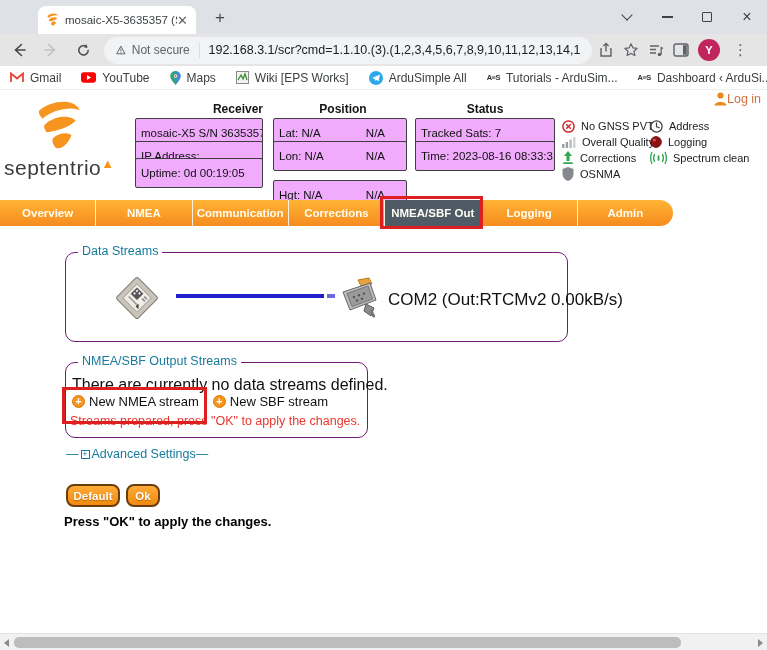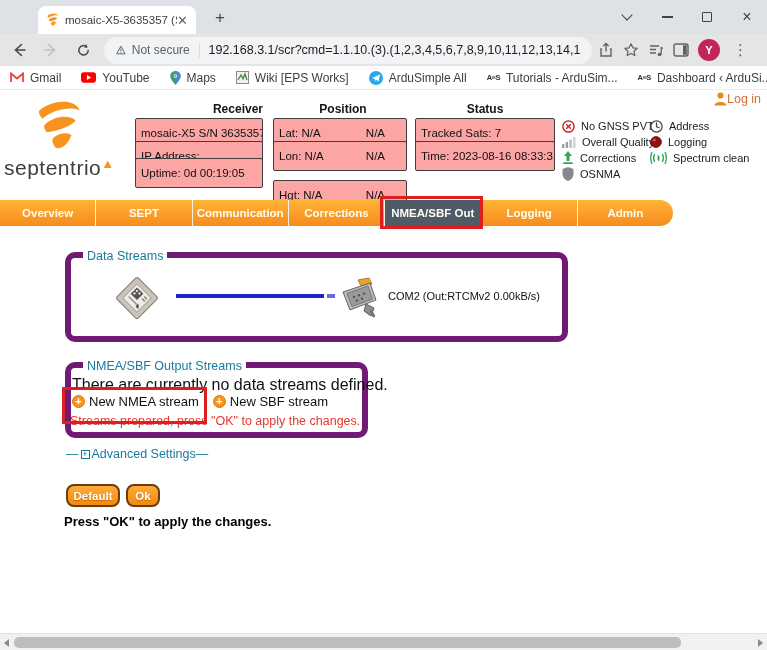--- a/index.html
+++ b/index.html
@@ -42,46 +42,46 @@
 
   
   .content { position:absolute; top:90px; left:0; width:767px; height:543px; background:#fff; }
 
   .brand-swirl { position:absolute; left:33px; top:10px; }
   .brand-name { position:absolute; left:4px; top:66px; font-size:21px; color:#3d3d3c; font-weight:500;
                 letter-spacing:0.5px; }
   .brand-name i { font-style:normal; color:#f7941d; font-size:13px; vertical-align:top; }
 
   .col-title { position:absolute; font-size:12px; font-weight:bold; color:#141414; text-align:center; }
-  .cell { position:absolute; height:30px; background:#fca5a5; border:1px solid #3f3f3f; border-radius:2px;
+  .cell { position:absolute; height:30px; background:#f0abfc; border:1px solid #3f3f3f; border-radius:2px;
           font-size:11.5px; color:#111; display:flex; align-items:center; padding:0 5px; white-space:nowrap; overflow:hidden;}
   .cell .v2 { margin-left:auto; padding-right:16px; }
 
   .login { position:absolute; left:714px; top:2px; display:flex; align-items:center; 
            font-size:12.5px; color:#d2703c; cursor:pointer; }
 
   .ind-row { position:absolute; display:flex; align-items:center; gap:6px; font-size:11px; color:#1c1c1c;
              white-space:nowrap; height:14px; }
 
   .navbar { position:absolute; left:0; top:110px; width:673px; height:26px; display:flex;
             background:linear-gradient(#ffb435,#f68b1f); border-radius:0 13px 13px 0; }
   .navtab { flex:1; text-align:center; line-height:26px; font-size:11.5px; font-weight:bold; color:#fffdf2;
             border-right:1px solid rgba(255,255,255,.85); cursor:pointer; }
   .navtab:last-child { border-right:none; border-radius:0 13px 13px 0; }
   .navtab.active { background:#4e5a66; }
 
   .annot { position:absolute; border:3px solid #dd1f1f; pointer-events:none; }
 
-  .fieldset { position:absolute; border:6px solid #701a75; border-radius:10px; background:#fff; }
+  .fieldset { position:absolute; border:1px solid #701a75; border-radius:10px; background:#fff; }
   .legend { position:absolute; top:-9px; left:12px; background:#fff; padding:0 4px; font-size:12.5px;
             color:#177a9c; white-space:nowrap; }
 
   .blue-line { position:absolute; background:#2121cc; height:4px; }
   .blue-dash { position:absolute; background:#6b6bdc; height:4px; }
-  .stream-label { position:absolute; font-size:11px; color:#111; white-space:nowrap; }
+  .stream-label { position:absolute; font-size:17px; color:#111; white-space:nowrap; }
 
   .fs-text { position:absolute; font-size:16px; color:#111; white-space:nowrap; }
   .links-row { position:absolute; display:flex; align-items:center; font-size:13px; color:#111; }
   .plus { width:13px; height:13px; border-radius:50%; background:#f7941d; border:1px solid #d87a0a;
           color:#fff; font-size:11px; font-weight:bold; line-height:11px; text-align:center; margin-right:4px; }
   .warn { position:absolute; font-size:12.5px; color:#e8372c; white-space:nowrap; }
 
   .advanced { position:absolute; display:flex; align-items:center; font-size:12.5px; color:#177a9c; }
   .expbox { width:9px; height:9px; border:1px solid #177a9c; font-size:9px; line-height:7px; text-align:center;
             color:#177a9c; margin:0 2px; }
@@ -339,21 +339,21 @@
         <path d="M2 1 Q-0.7 7 2 13" stroke="#2fa84f" stroke-width="1.3" fill="none"></path>
         <path d="M12.4 3 Q14.4 7 12.4 11" stroke="#2fa84f" stroke-width="1.3" fill="none"></path>
         <path d="M15 1 Q17.7 7 15 13" stroke="#2fa84f" stroke-width="1.3" fill="none"></path>
         <rect x="7.6" y="4.2" width="1.8" height="5.6" rx="0.9" fill="#2fa84f"></rect>
       </svg>
       <span>Spectrum clean</span>
     </div>
 
     <div class="navbar">
       <div class="navtab">Overview</div>
-      <div class="navtab">SEPT</div>
+      <div class="navtab">NMEA</div>
       <div class="navtab">Communication</div>
       <div class="navtab">Corrections</div>
       <div class="navtab active">NMEA/SBF Out</div>
       <div class="navtab">Logging</div>
       <div class="navtab">Admin</div>
     </div>
     <div class="annot" style="left:380px; top:106px; width:103px; height:33px;"></div>
 
     <div class="fieldset" style="left:65px; top:162px; width:503px; height:90px;">
       <span class="legend">Data Streams</span>

